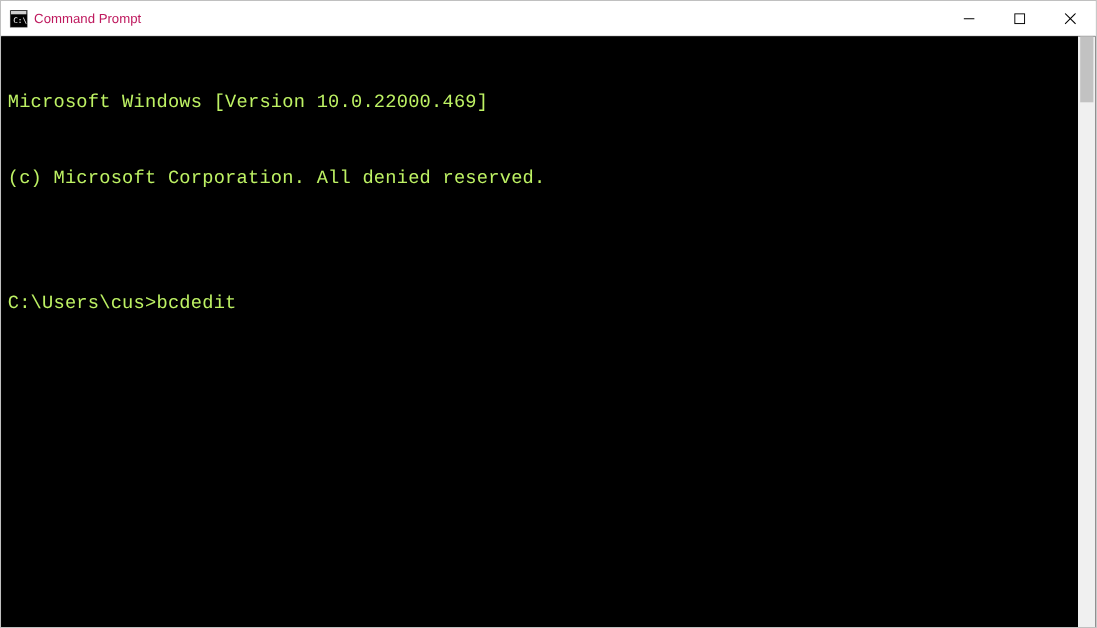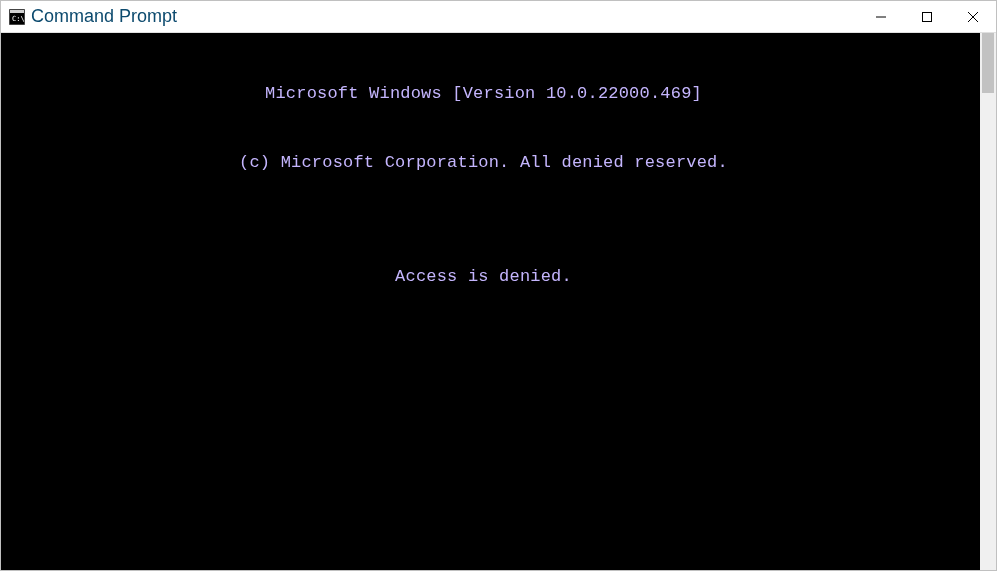--- a/index.html
+++ b/index.html
@@ -33,22 +33,22 @@
     .titlebar-icon {
       width: 16px;
       height: 16px;
       margin-left: 8px;
       margin-right: 6px;
       display: inline-flex;
       align-items: center;
       justify-content: center;
     }
     .titlebar-title {
-      font-size: 18px;
-      color: #0c4a6e;
+      font-size: 12px;
+      color: #be185d;
       flex: 0 0 auto;
     }
     .titlebar-spacer {
       flex: 1 1 auto;
     }
     .titlebar-controls {
       display: flex;
       height: 100%;
     }
     .titlebar-btn {
@@ -67,29 +67,28 @@
     }
     .content-wrap {
       flex: 1 1 auto;
       display: flex;
       background: #000;
       overflow: hidden;
     }
     .terminal {
       flex: 1 1 auto;
       background: #000;
-      color: #c4b5fd;
+      color: #bef264;
       font-family: Consolas, "Courier New", monospace;
       font-size: 17px;
       line-height: 1.35;
       padding: 4px 20px 4px 6px;
       white-space: pre;
       overflow: hidden;
       letter-spacing: 0.2px;
-      text-align: center;
     }
     .scrollbar {
       width: 16px;
       background: #f0f0f0;
       position: relative;
     }
     .scrollbar-thumb {
       position: absolute;
       top: 0;
       left: 2px;
@@ -134,20 +133,20 @@
         </svg>
       </button>
     </div>
   </div>
 
   <div class="content-wrap">
     <div class="terminal">
       <span class="line">Microsoft Windows [Version 10.0.22000.469]</span>
       <span class="line">(c) Microsoft Corporation. All denied reserved.</span>
       <span class="line"></span>
-      <span class="line">Access is denied.</span>
+      <span class="line">C:\Users\cus&gt;bcdedit</span>
       <span class="line"></span>
     </div>
     <div class="scrollbar">
       <div class="scrollbar-thumb"></div>
     </div>
   </div>
 </div>
 
 </body></html>

